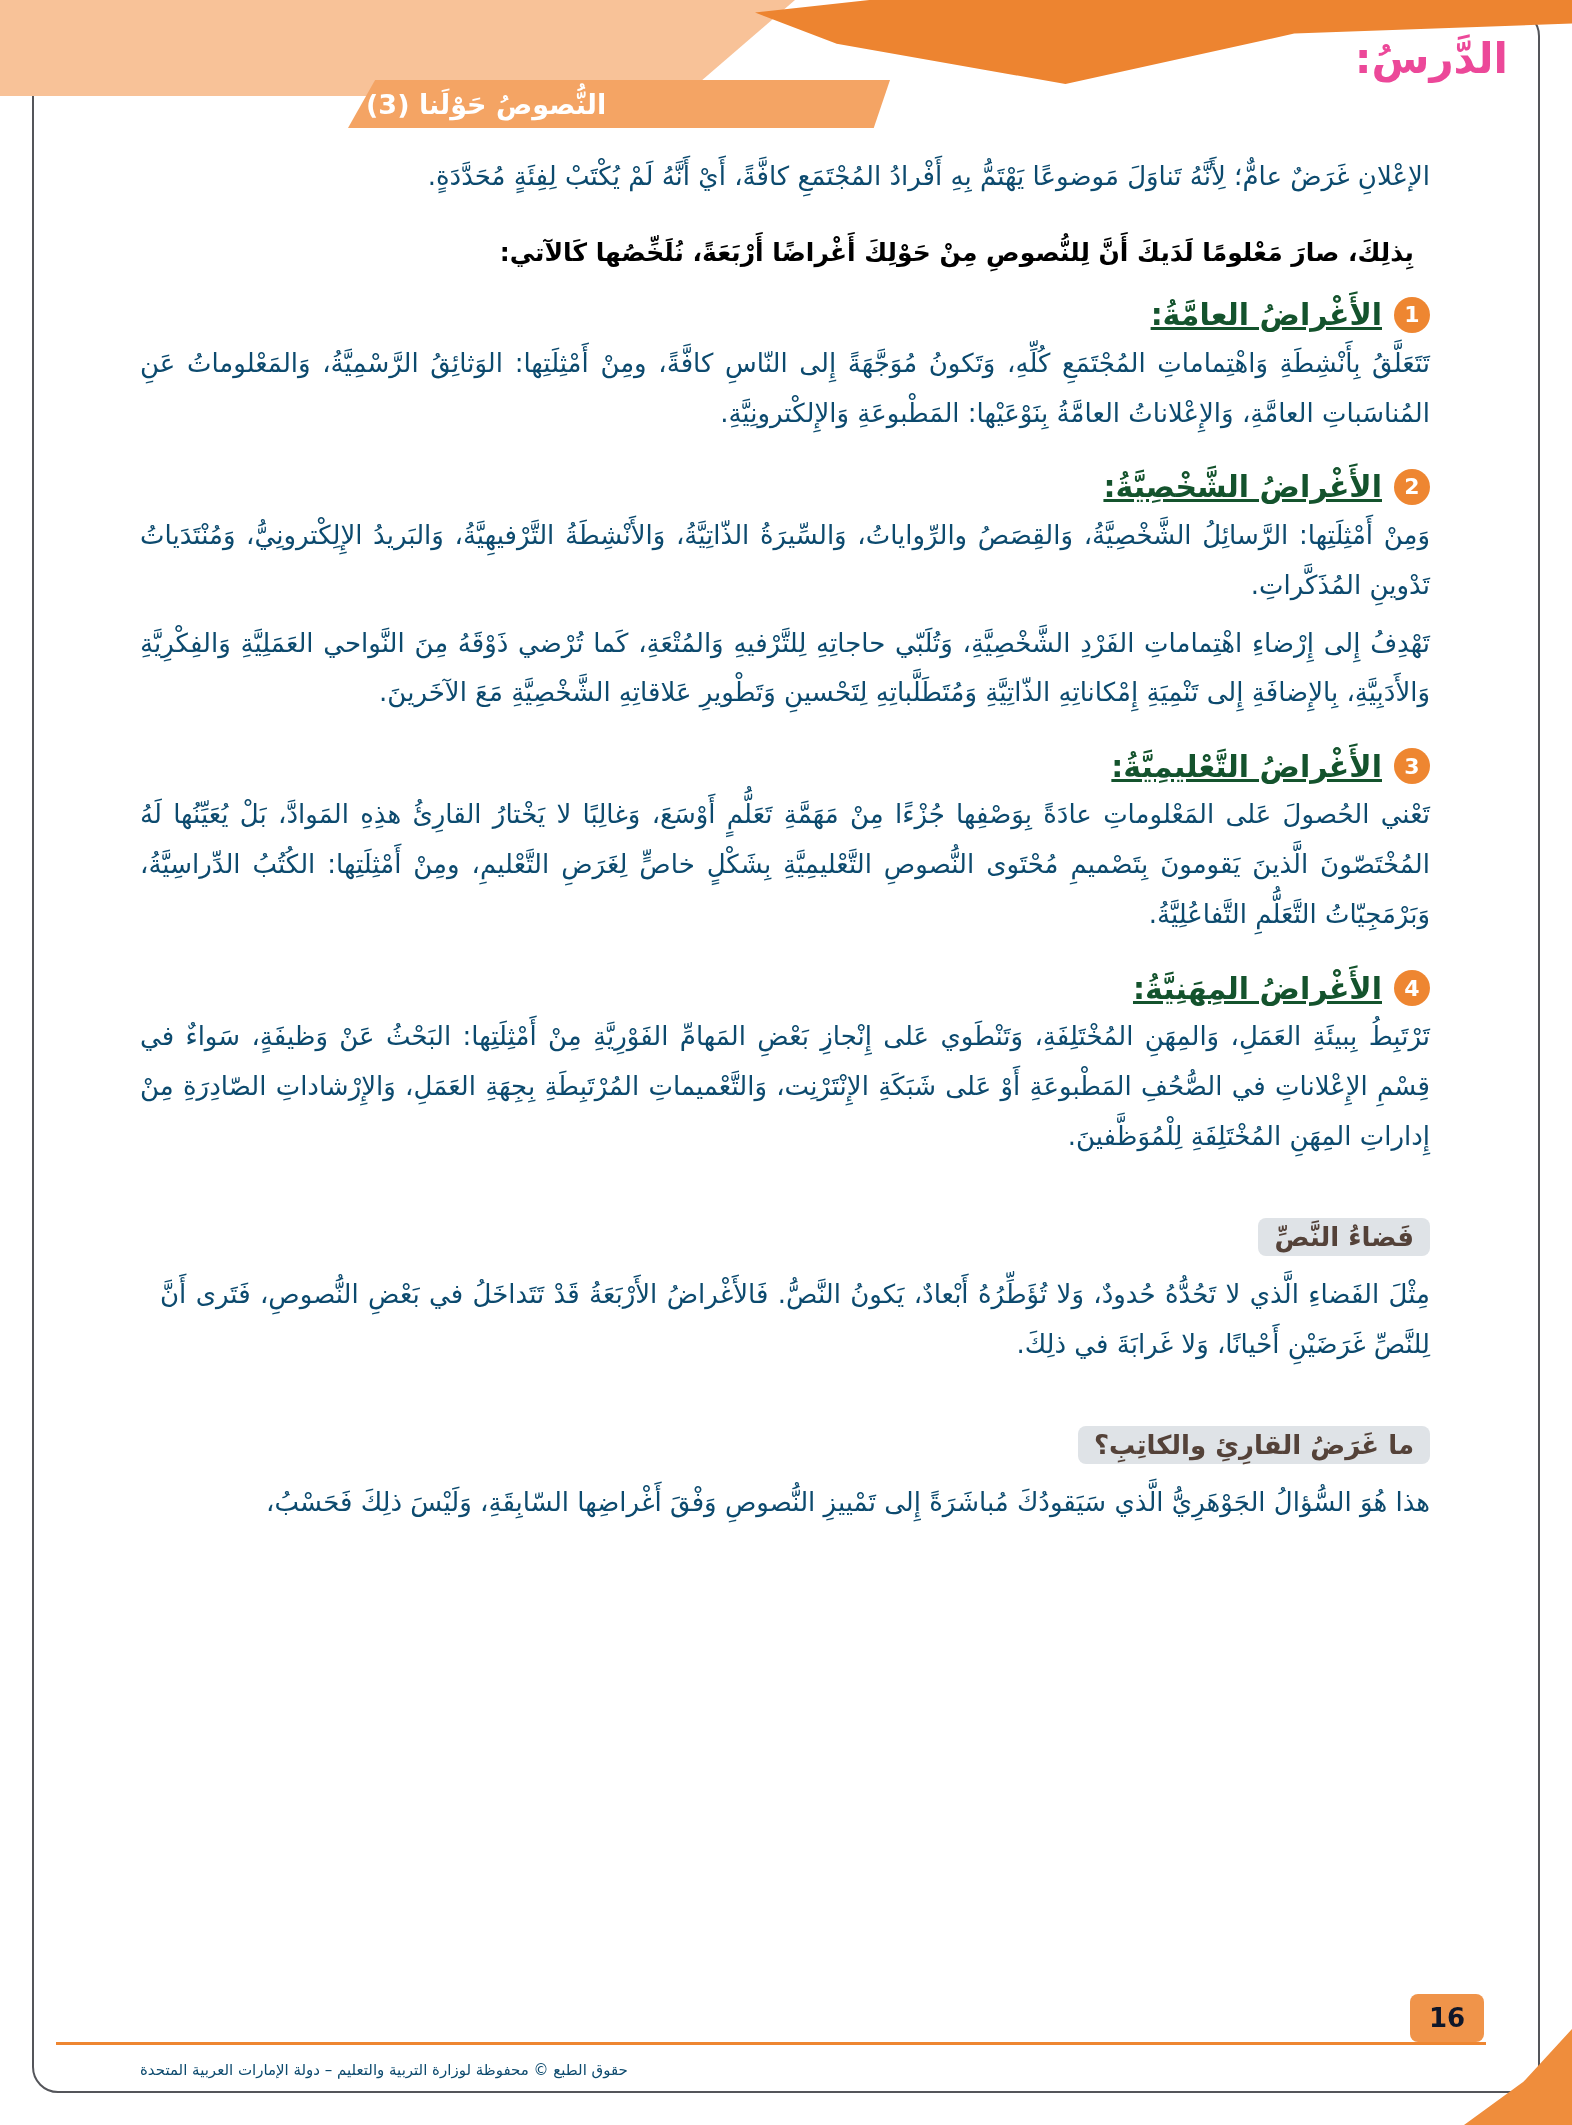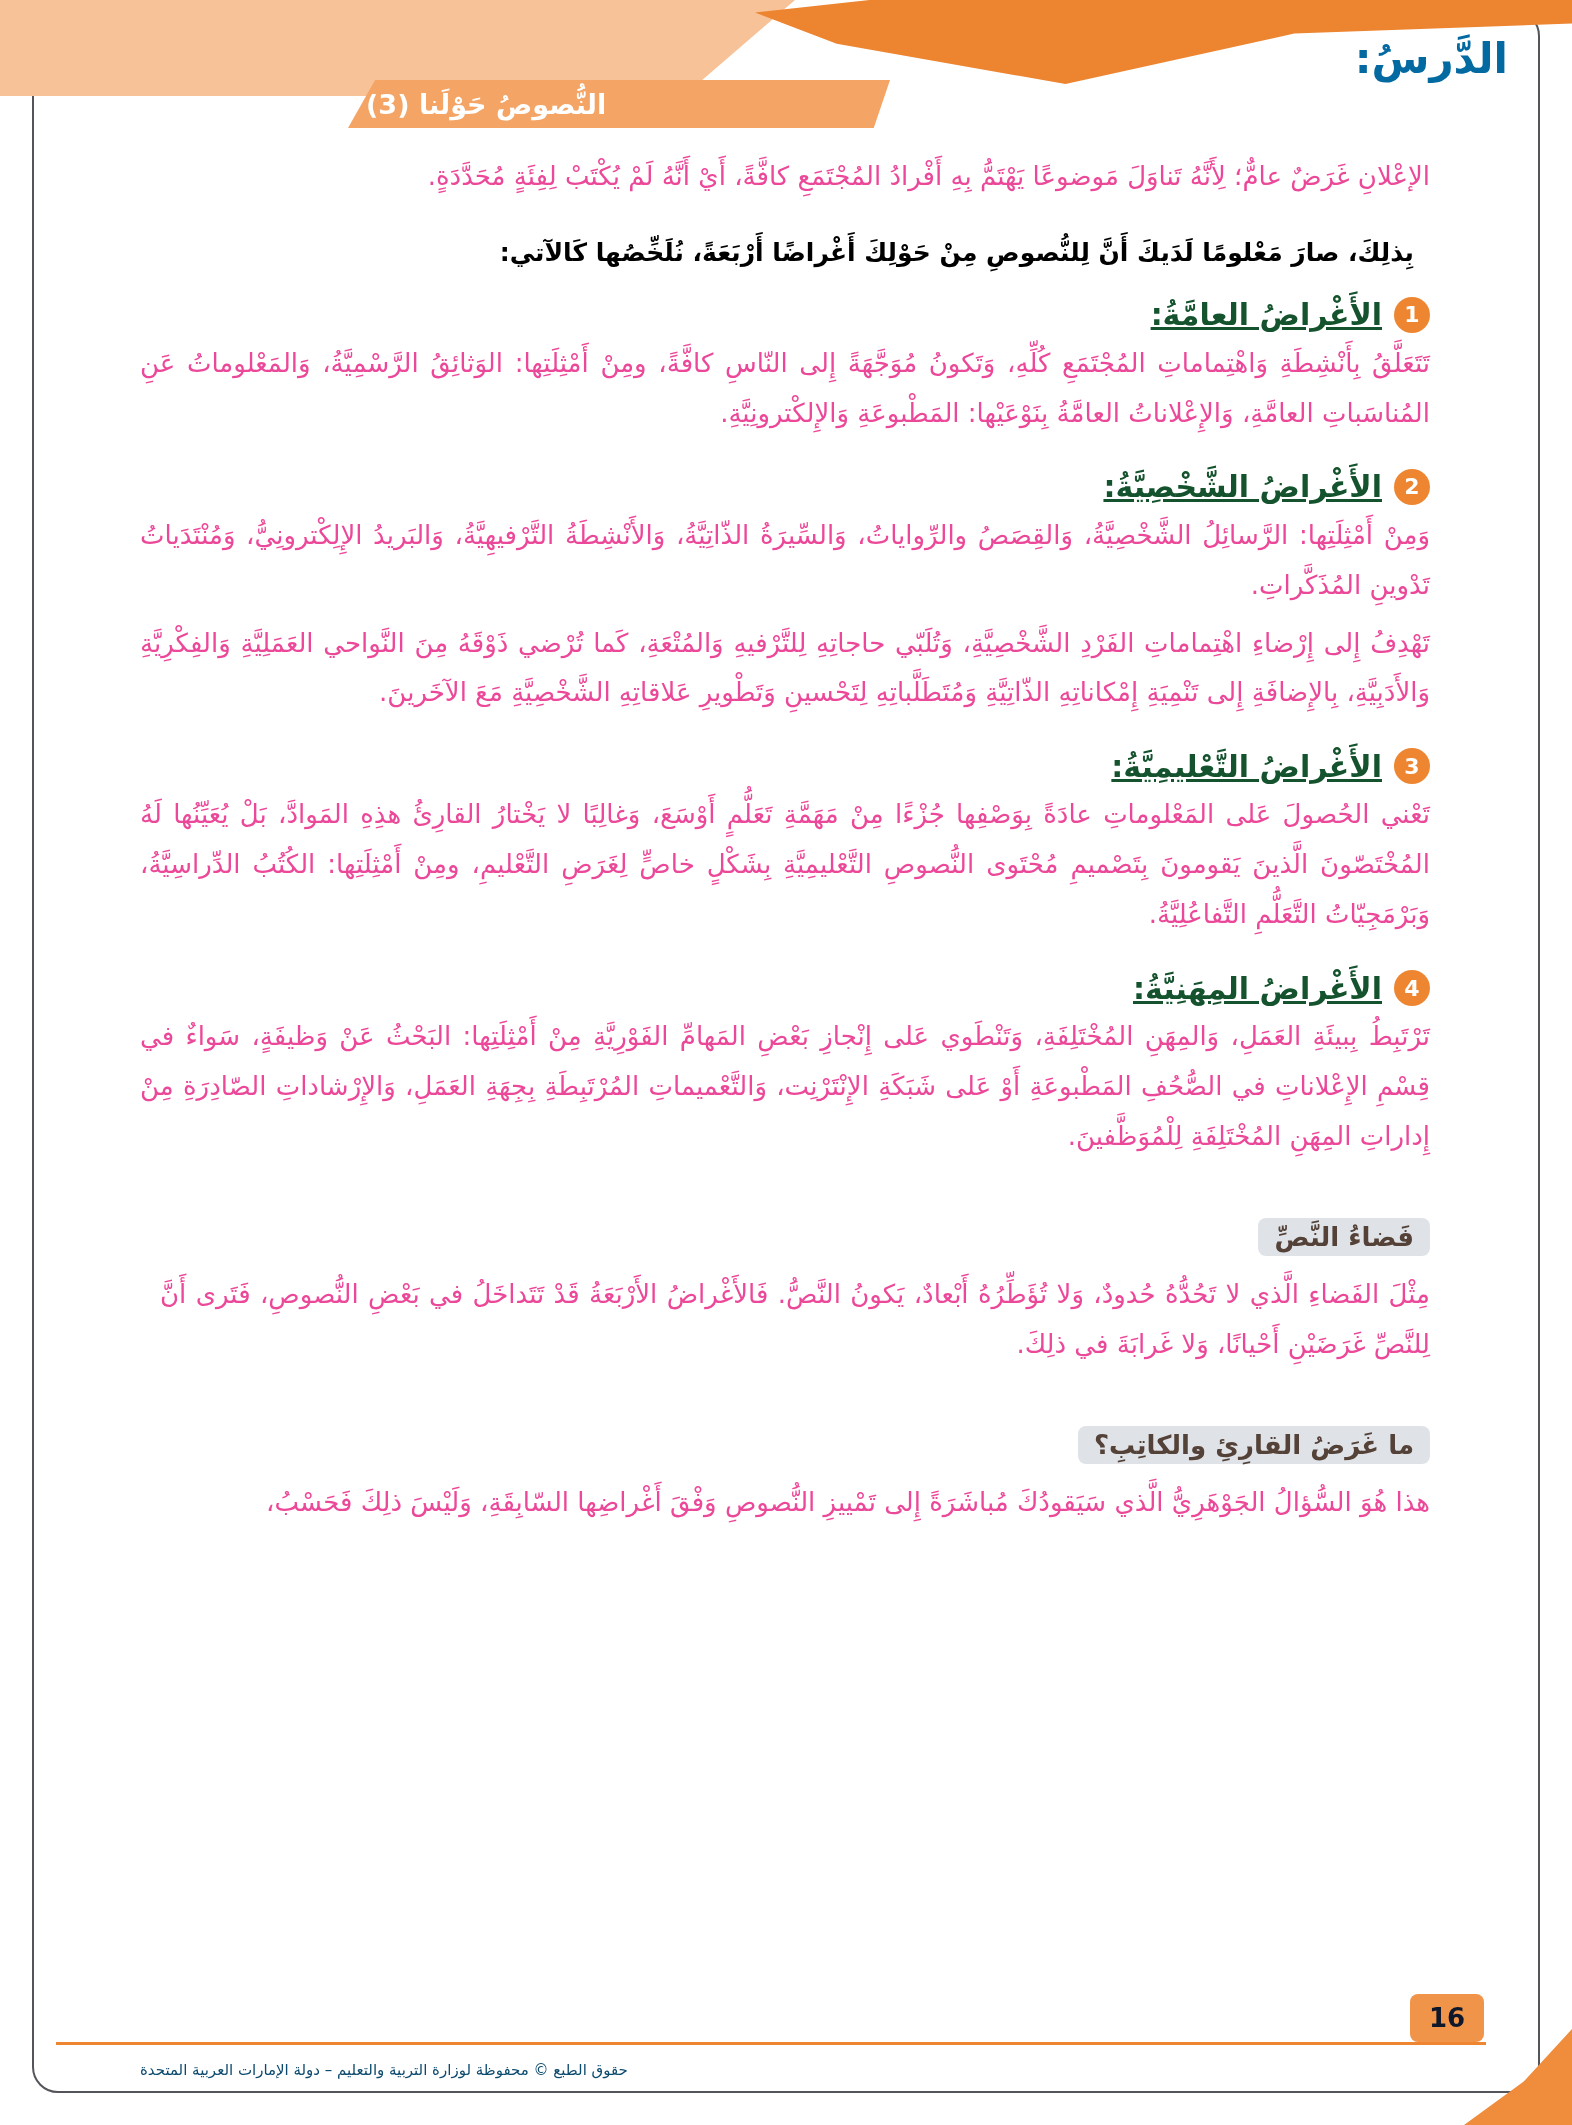--- a/index.html
+++ b/index.html
@@ -44,39 +44,39 @@
   }
   .hdr-swoosh {
     position: absolute; top: 0; left: 755px;
     width: 817px; height: 84px;
     background: #ed8430;
     clip-path: polygon(0 15%, 14% 0, 100% 0, 100% 28%, 66% 40%, 38% 100%, 10% 52%);
     z-index: 2;
   }
   .lesson-label {
     position: absolute; top: 34px; right: 64px; z-index: 4;
-    color: #0369a1; font-size: 42px; font-weight: bold;
+    color: #ec4899; font-size: 42px; font-weight: bold;
     direction: rtl;
   }
 
   
   .content {
     position: absolute;
     top: 152px; right: 142px;
     width: 1290px;
     direction: rtl;
     text-align: justify;
     z-index: 1;
     color: #443c5e;
   }
   p.body {
     font-size: 26px;
     line-height: 1.92;
     margin: 0 0 8px 0;
-    color: #ec4899;
+    color: #0c4a6e;
   }
   .intro-paragraph { margin-top: 12px; }
   .lead-sentence {
     font-weight: bold;
     color: #000000;
     font-size: 25px;
     margin: 36px 16px 26px 0;
     text-align: right;
   }
   .section-heading {

